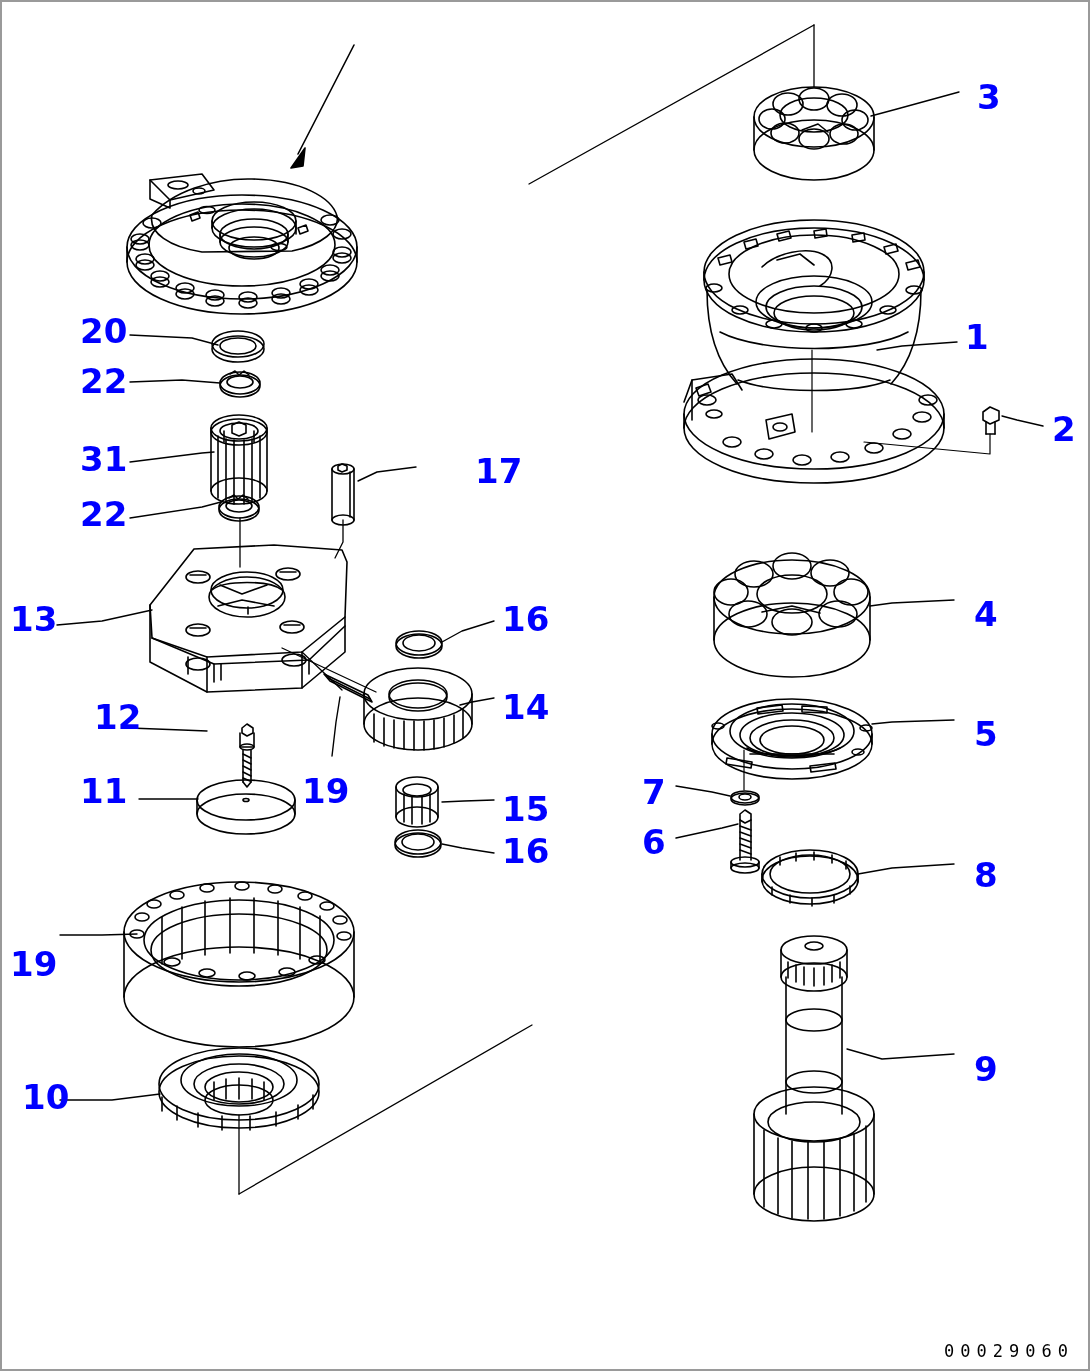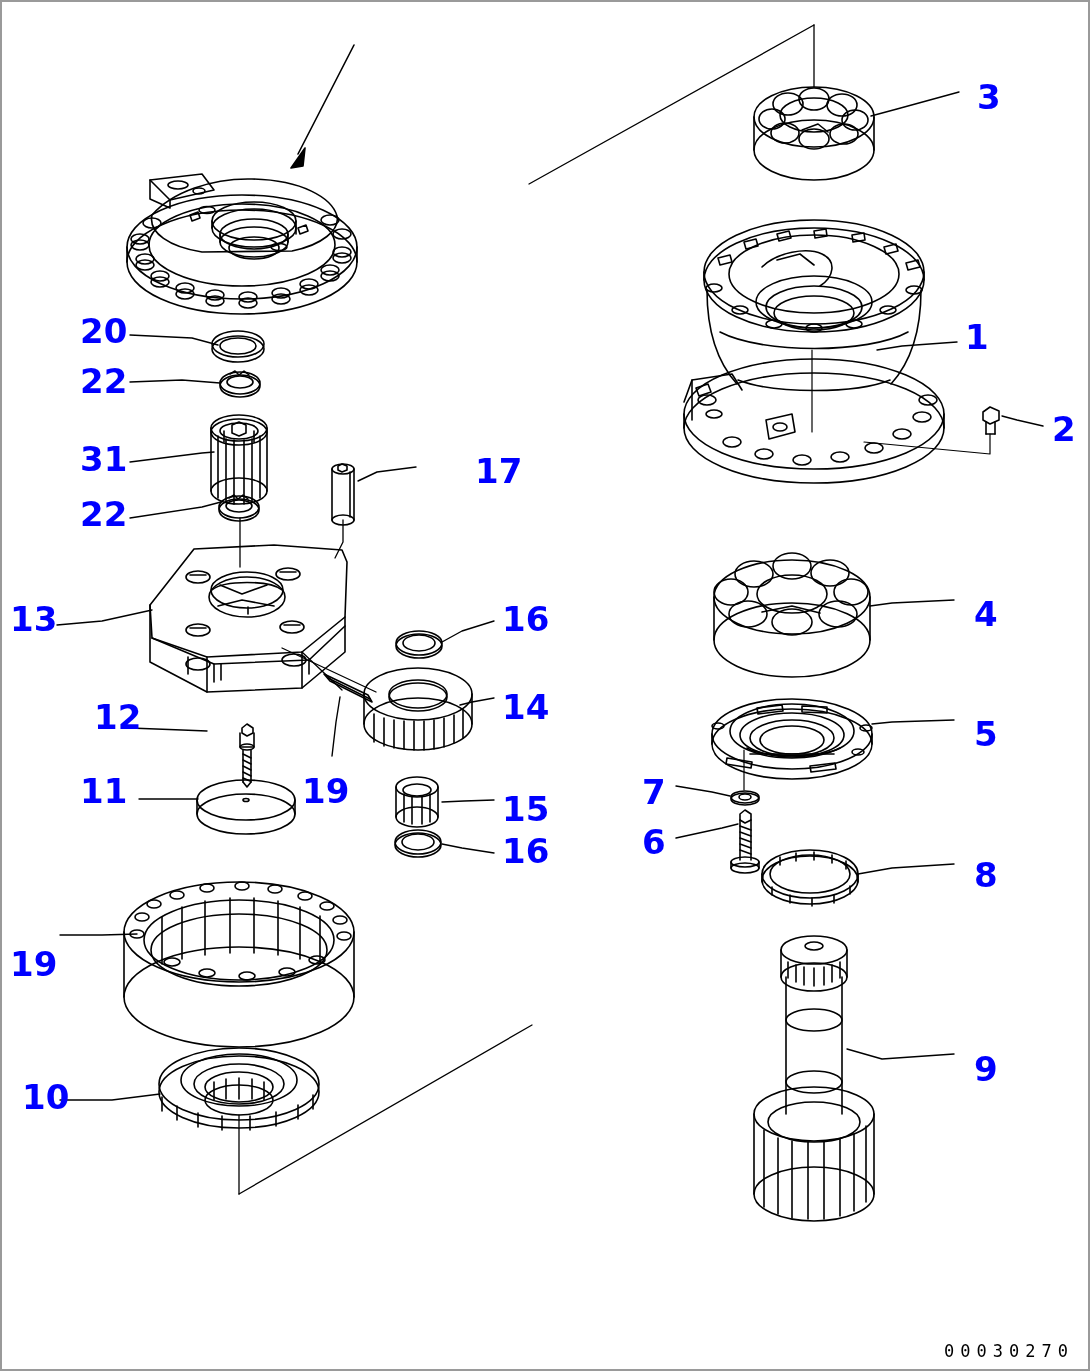--- a/index.html
+++ b/index.html
@@ -554,15 +554,15 @@
   <div class="callout" style="left:500px;top:600px;">16</div>
   <div class="callout" style="left:500px;top:832px;">16</div>
   <div class="callout" style="left:425px;top:452px;margin-left:48px;">17</div>
   <div class="callout" style="left:300px;top:772px;">19</div>
   <div class="callout" style="left:8px;top:905px;margin-top:40px;">19</div>
   <div class="callout" style="left:78px;top:312px;">20</div>
   <div class="callout" style="left:78px;top:440px;">31</div>
   <div class="callout" style="left:78px;top:362px;">22</div>
   <div class="callout" style="left:78px;top:495px;">22</div>
 
-  <div id="docnum">00030270</div>
+  <div id="docnum">00029060</div>
 
 </div>
 
 </body></html>

